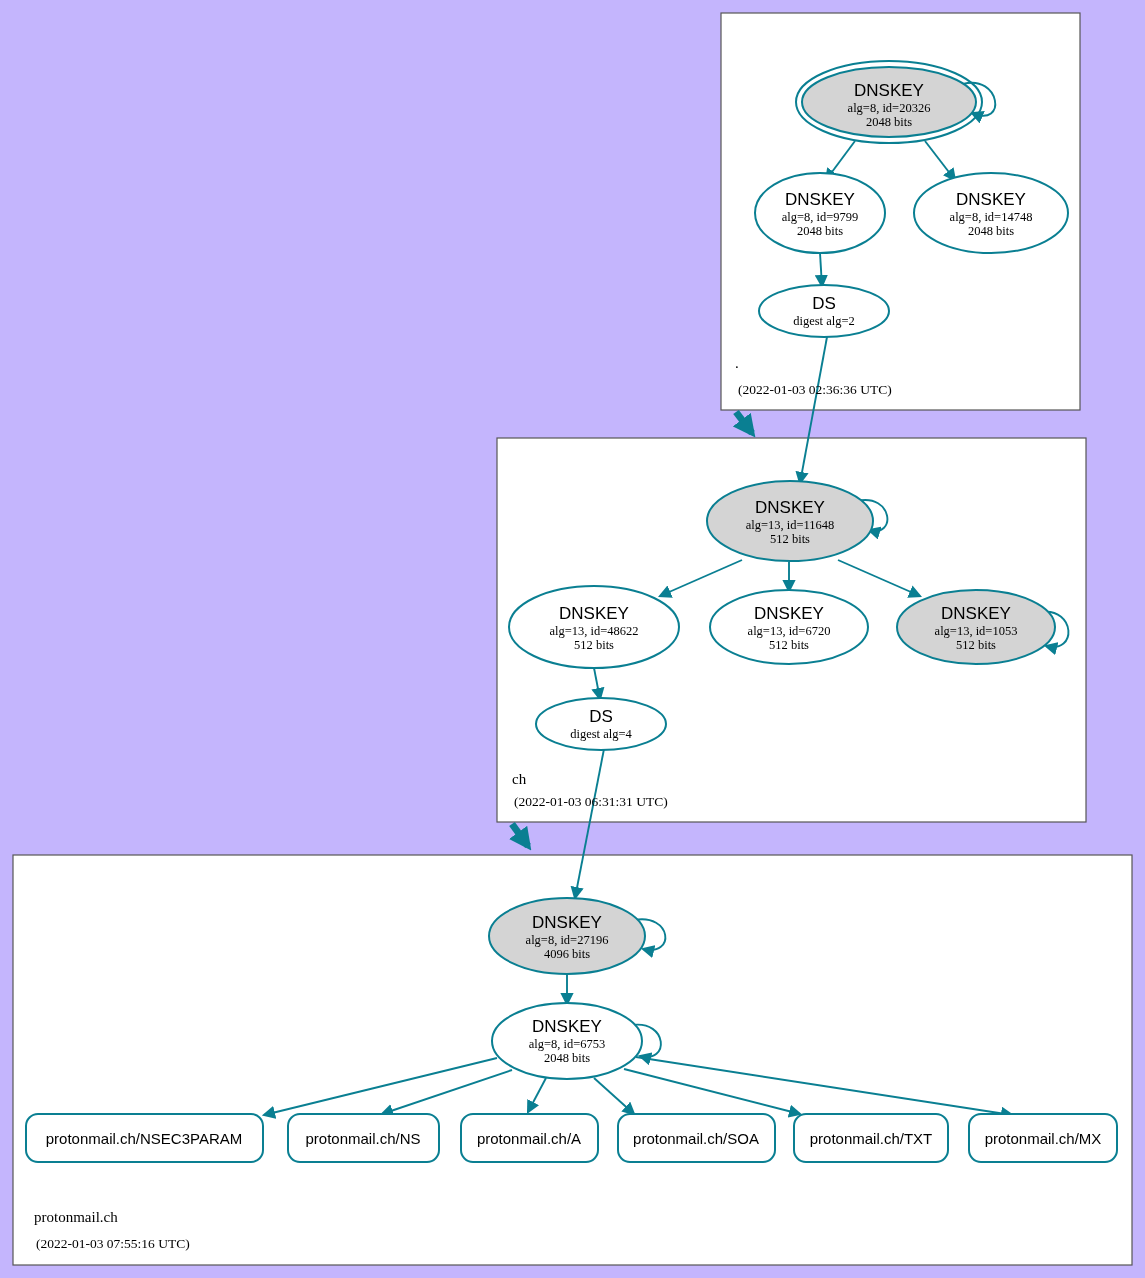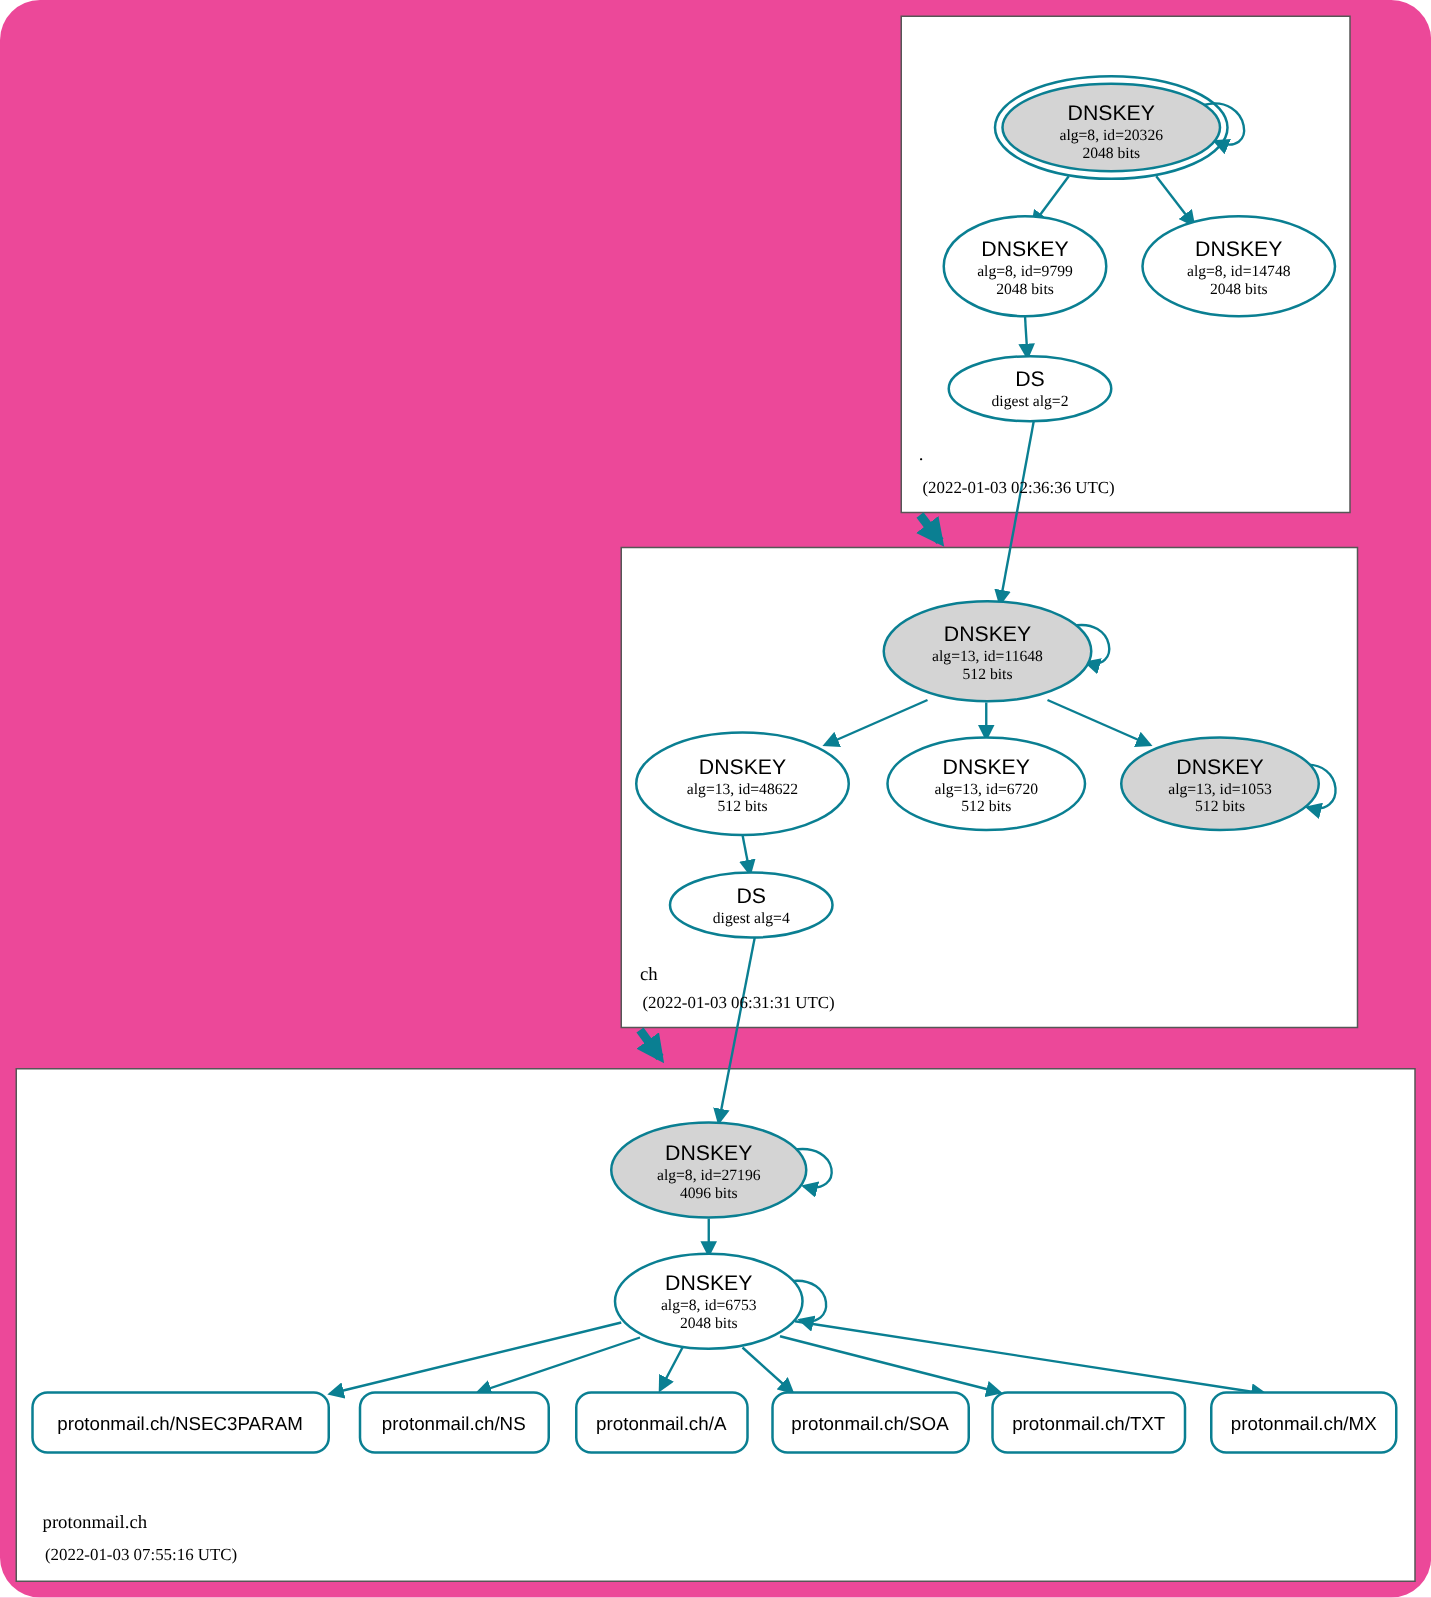--- a/index.html
+++ b/index.html
@@ -7,23 +7,22 @@
     padding: 0;
     background: #ffffff;
   }
   body {
     font-family: "Liberation Sans", sans-serif;
   }
   #canvas {
     position: relative;
     width: 1145px;
     height: 1278px;
-    background: #ec4899;
+    background: #c4b5fd;
     overflow: hidden;
-    border-radius: 32px;
   }
   svg.graph {
     display: block;
     width: 1145px;
     height: 1278px;
   }
   .zone-box {
     fill: #ffffff;
     stroke: #565656;
     stroke-width: 1.2;

